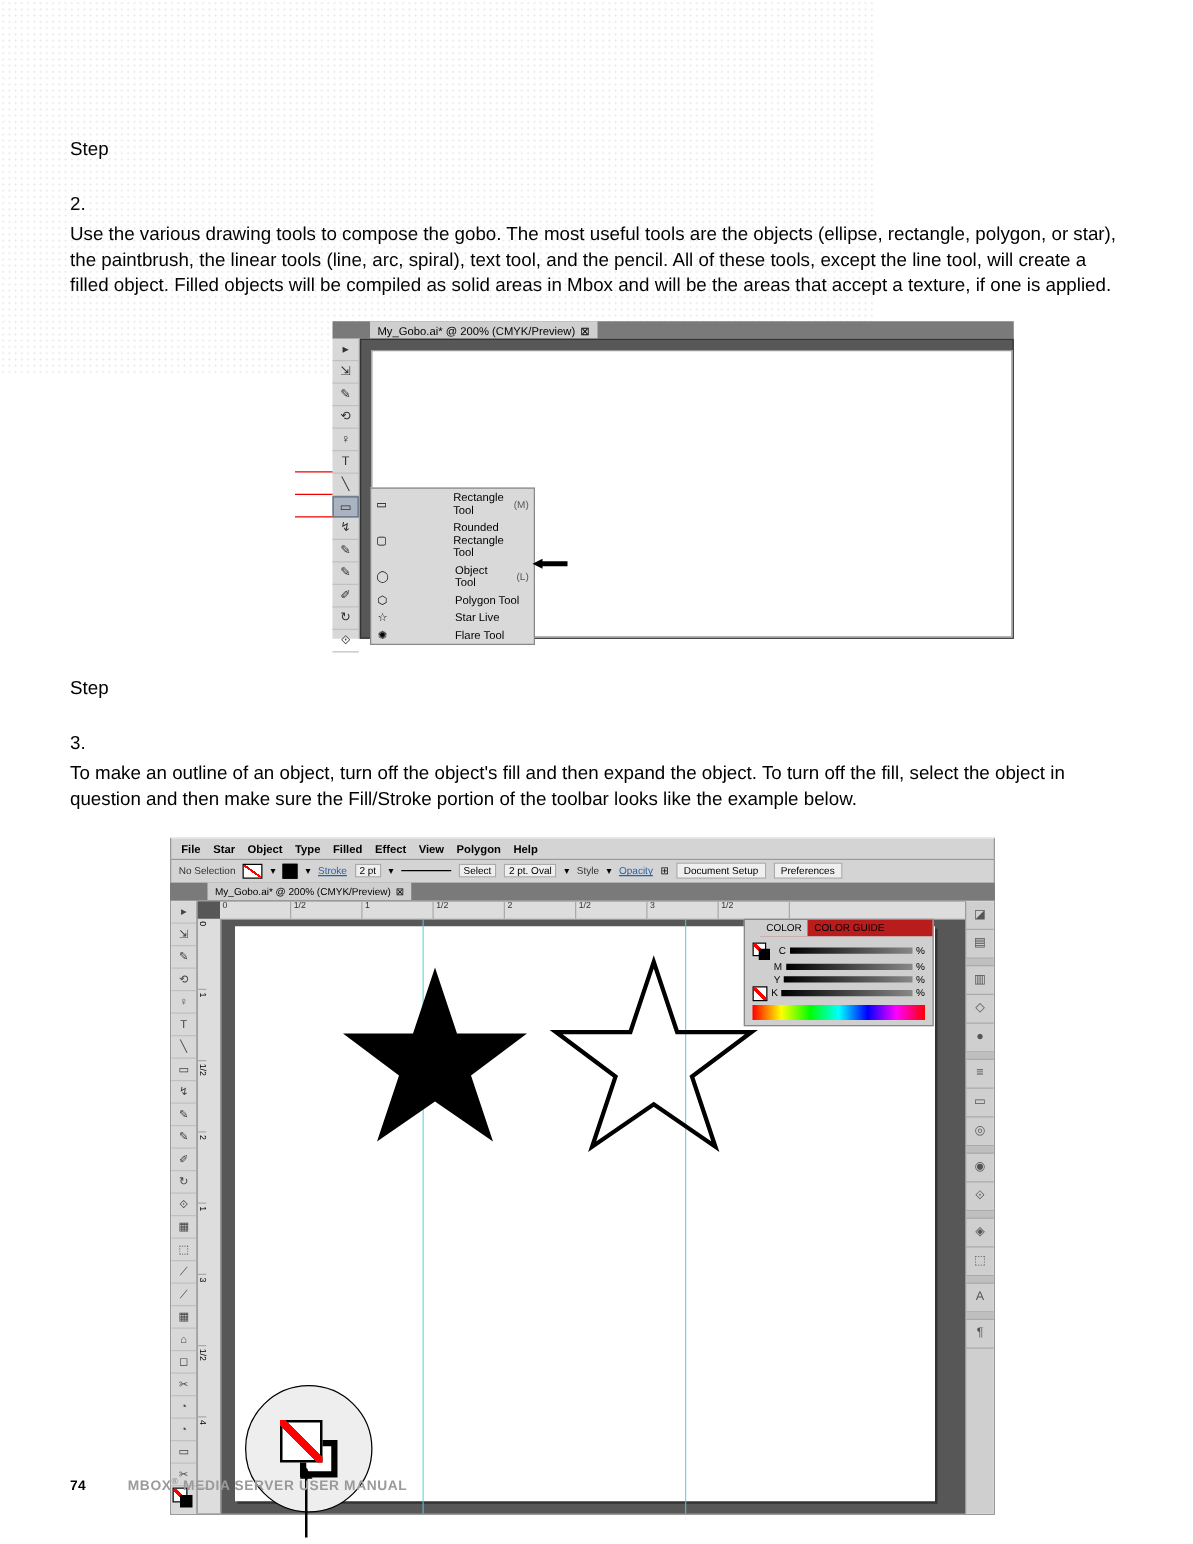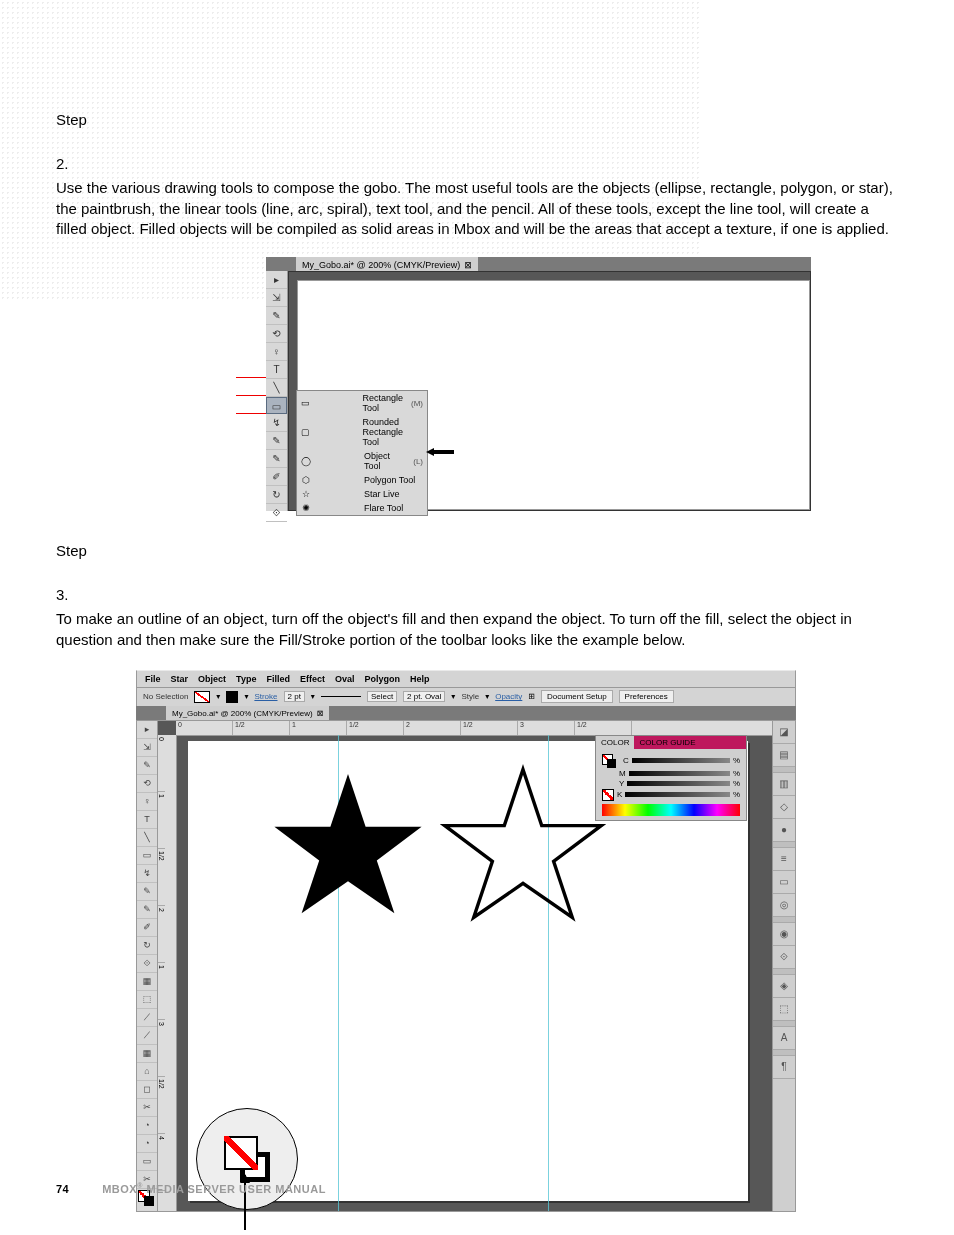--- a/index.html
+++ b/index.html
@@ -267,21 +267,21 @@
   }
   .colorpanel {
     position:absolute;
     right: 25px;
     top: 14px;
     width: 150px;
     background:#cfcfcf;
     border:1px solid #888;
     font-size:8px;
   }
-  .colorpanel .tabs { display:flex; background:#be185d; }
+  .colorpanel .tabs { display:flex; background:#b91c1c;margin-left:12px; }
   .colorpanel .tabs span { padding:2px 5px; }
   .colorpanel .tabs span.act { background:#cfcfcf; }
   .colorpanel .body { padding:4px 6px; }
   .colorpanel .row { display:flex; align-items:center; gap:3px; margin:1px 0;}
   .colorpanel .bar { flex:1 1 auto; height:5px; background:linear-gradient(to right,#000,#888); }
   .colorpanel .spectrum { height:12px; background:linear-gradient(to right,#f00,#ff0,#0f0,#0ff,#00f,#f0f,#f00); margin-top:3px;}
   .colorpanel .swatch2 {
     width:14px; height:14px; position:relative; margin-right:4px;
   }
   .colorpanel .swatch2 .f {
@@ -445,21 +445,21 @@
   </div>
 
   <div class="fig2">
     <div class="menubar2">
       <span>File</span>
       <span>Star</span>
       <span>Object</span>
       <span>Type</span>
       <span>Filled</span>
       <span>Effect</span>
-      <span>Oval</span>
+      <span>View</span>
       <span>Polygon</span>
       <span>Help</span>
     </div>
     <div class="ctlbar2">
       <span class="lbl">No Selection</span>
       <span class="swatch"></span>
         <span>▾</span>
       <span style="width:10px;height:10px;background:#000;display:inline-block;border:1px solid #000;"></span>
         <span>▾</span>
       <span class="link">Stroke</span>

